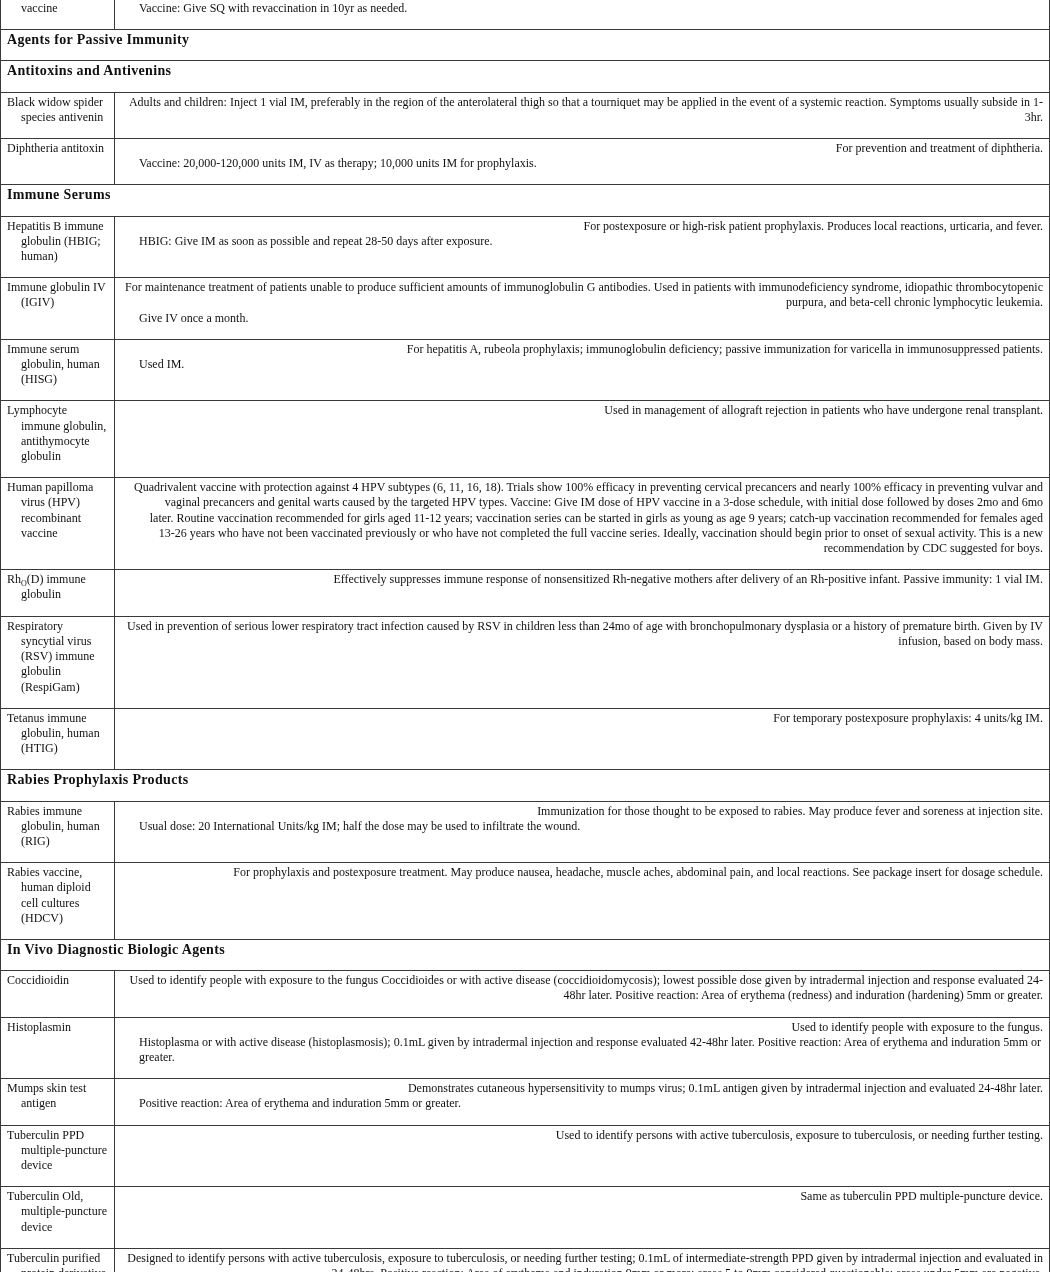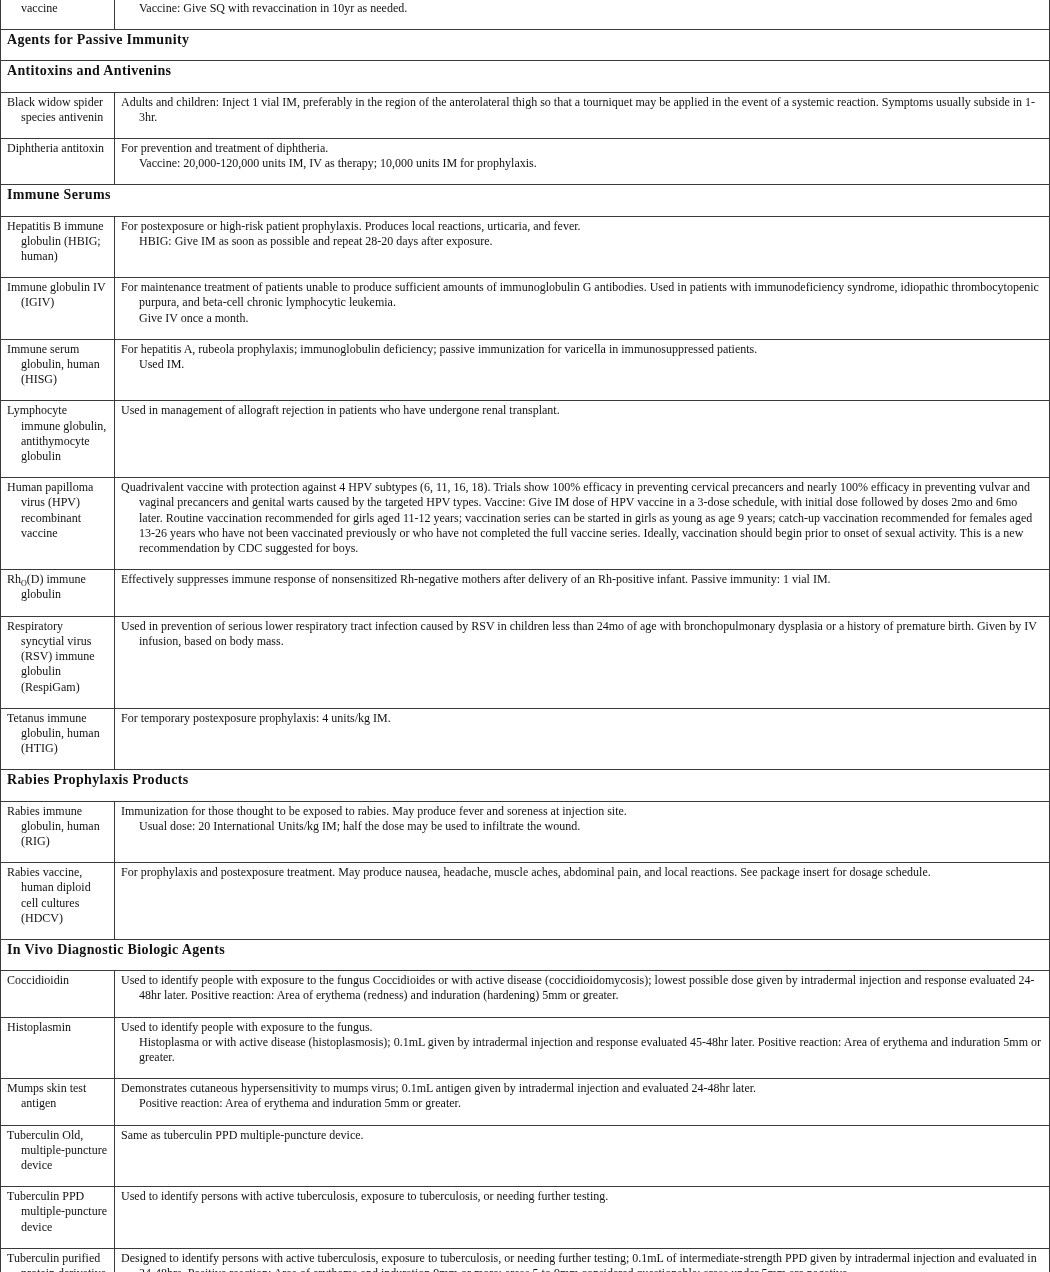--- a/index.html
+++ b/index.html
@@ -10,21 +10,21 @@
     font-family: "Liberation Serif", "DejaVu Serif", serif;
     font-size: 12px; line-height: 15.2px; color: #111;
   }
   table.drug-table td {
     border: 1.5px solid #3a3a3a; vertical-align: top;
     padding: 2px 6px 13px 6px;
   }
   col.c1 { width: 114px; }
   td.name { padding-left: 7px; }
   td.name .hang { display: block; padding-left: 14px; text-indent: -14px; }
-  td.desc .para { display: block; padding-left: 18px; text-indent: -18px; }
+  td.desc .para { display: block; padding-left: 18px; text-indent: -18px; text-align: right; }
   td.desc .sub { display: block; padding-left: 18px; }
   td.section {
     font-weight: bold; font-size: 14px; letter-spacing: 0.35px;
     padding: 3px 6px 3px 7px;
   }
   .i { }
   sub { font-size: 8px; line-height: 0; }
 </style>
 </head>
 <body>
@@ -74,21 +74,21 @@
       <td colspan="2" class="section">Immune Serums</td>
     </tr>
   </tbody>
   <tbody id="grp-serums">
       <tr>
         <td class="name">
           <span class="hang">Hepatitis B immune globulin (HBIG; human)</span>
         </td>
         <td class="desc">
           <span class="para">For postexposure or high-risk patient prophylaxis. Produces local reactions, urticaria, and fever.</span>
-          <span class="sub">HBIG: Give IM as soon as possible and repeat 28-20 days after exposure.</span>
+          <span class="sub">HBIG: Give IM as soon as possible and repeat 28-50 days after exposure.</span>
         </td>
       </tr>
       <tr>
         <td class="name">
           <span class="hang">Immune globulin IV (IGIV)</span>
         </td>
         <td class="desc">
           <span class="para">For maintenance treatment of patients unable to produce sufficient amounts of immunoglobulin G antibodies. Used in patients with immunodeficiency syndrome, idiopathic thrombocytopenic purpura, and beta-cell chronic lymphocytic leukemia.</span>
           <span class="sub">Give IV once a month.</span>
         </td>
@@ -180,46 +180,46 @@
         <td class="desc">
           <span class="para"><span>Used to identify people with exposure to the fungus </span><span class="i">Coccidioides</span><span> or with active disease (coccidioidomycosis); lowest possible dose given by intradermal injection and response evaluated 24-48hr later. Positive reaction: Area of erythema (redness) and induration (hardening) 5mm or greater.</span></span>
         </td>
       </tr>
       <tr>
         <td class="name">
           <span class="hang">Histoplasmin</span>
         </td>
         <td class="desc">
           <span class="para">Used to identify people with exposure to the fungus.</span>
-          <span class="sub">Histoplasma or with active disease (histoplasmosis); 0.1mL given by intradermal injection and response evaluated 45-48hr later. Positive reaction: Area of erythema and induration 5mm or greater.</span>
+          <span class="sub">Histoplasma or with active disease (histoplasmosis); 0.1mL given by intradermal injection and response evaluated 42-48hr later. Positive reaction: Area of erythema and induration 5mm or greater.</span>
         </td>
       </tr>
       <tr>
         <td class="name">
           <span class="hang">Mumps skin test antigen</span>
         </td>
         <td class="desc">
           <span class="para">Demonstrates cutaneous hypersensitivity to mumps virus; 0.1mL antigen given by intradermal injection and evaluated 24-48hr later.</span>
           <span class="sub">Positive reaction: Area of erythema and induration 5mm or greater.</span>
         </td>
       </tr>
       <tr>
         <td class="name">
+          <span class="hang">Tuberculin PPD multiple-puncture device</span>
+        </td>
+        <td class="desc">
+          <span class="para">Used to identify persons with active tuberculosis, exposure to tuberculosis, or needing further testing.</span>
+        </td>
+      </tr>
+      <tr>
+        <td class="name">
           <span class="hang">Tuberculin Old, multiple-puncture device</span>
         </td>
         <td class="desc">
           <span class="para">Same as tuberculin PPD multiple-puncture device.</span>
-        </td>
-      </tr>
-      <tr>
-        <td class="name">
-          <span class="hang">Tuberculin PPD multiple-puncture device</span>
-        </td>
-        <td class="desc">
-          <span class="para">Used to identify persons with active tuberculosis, exposure to tuberculosis, or needing further testing.</span>
         </td>
       </tr>
       <tr>
         <td class="name">
           <span class="hang">Tuberculin purified protein derivative (Mantoux)</span>
         </td>
         <td class="desc">
           <span class="para">Designed to identify persons with active tuberculosis, exposure to tuberculosis, or needing further testing; 0.1mL of intermediate-strength PPD given by intradermal injection and evaluated in 24-48hrs. Positive reaction: Area of erythema and induration 9mm or more; areas 5 to 9mm considered questionable; areas under 5mm are negative.</span>
         </td>
       </tr>

